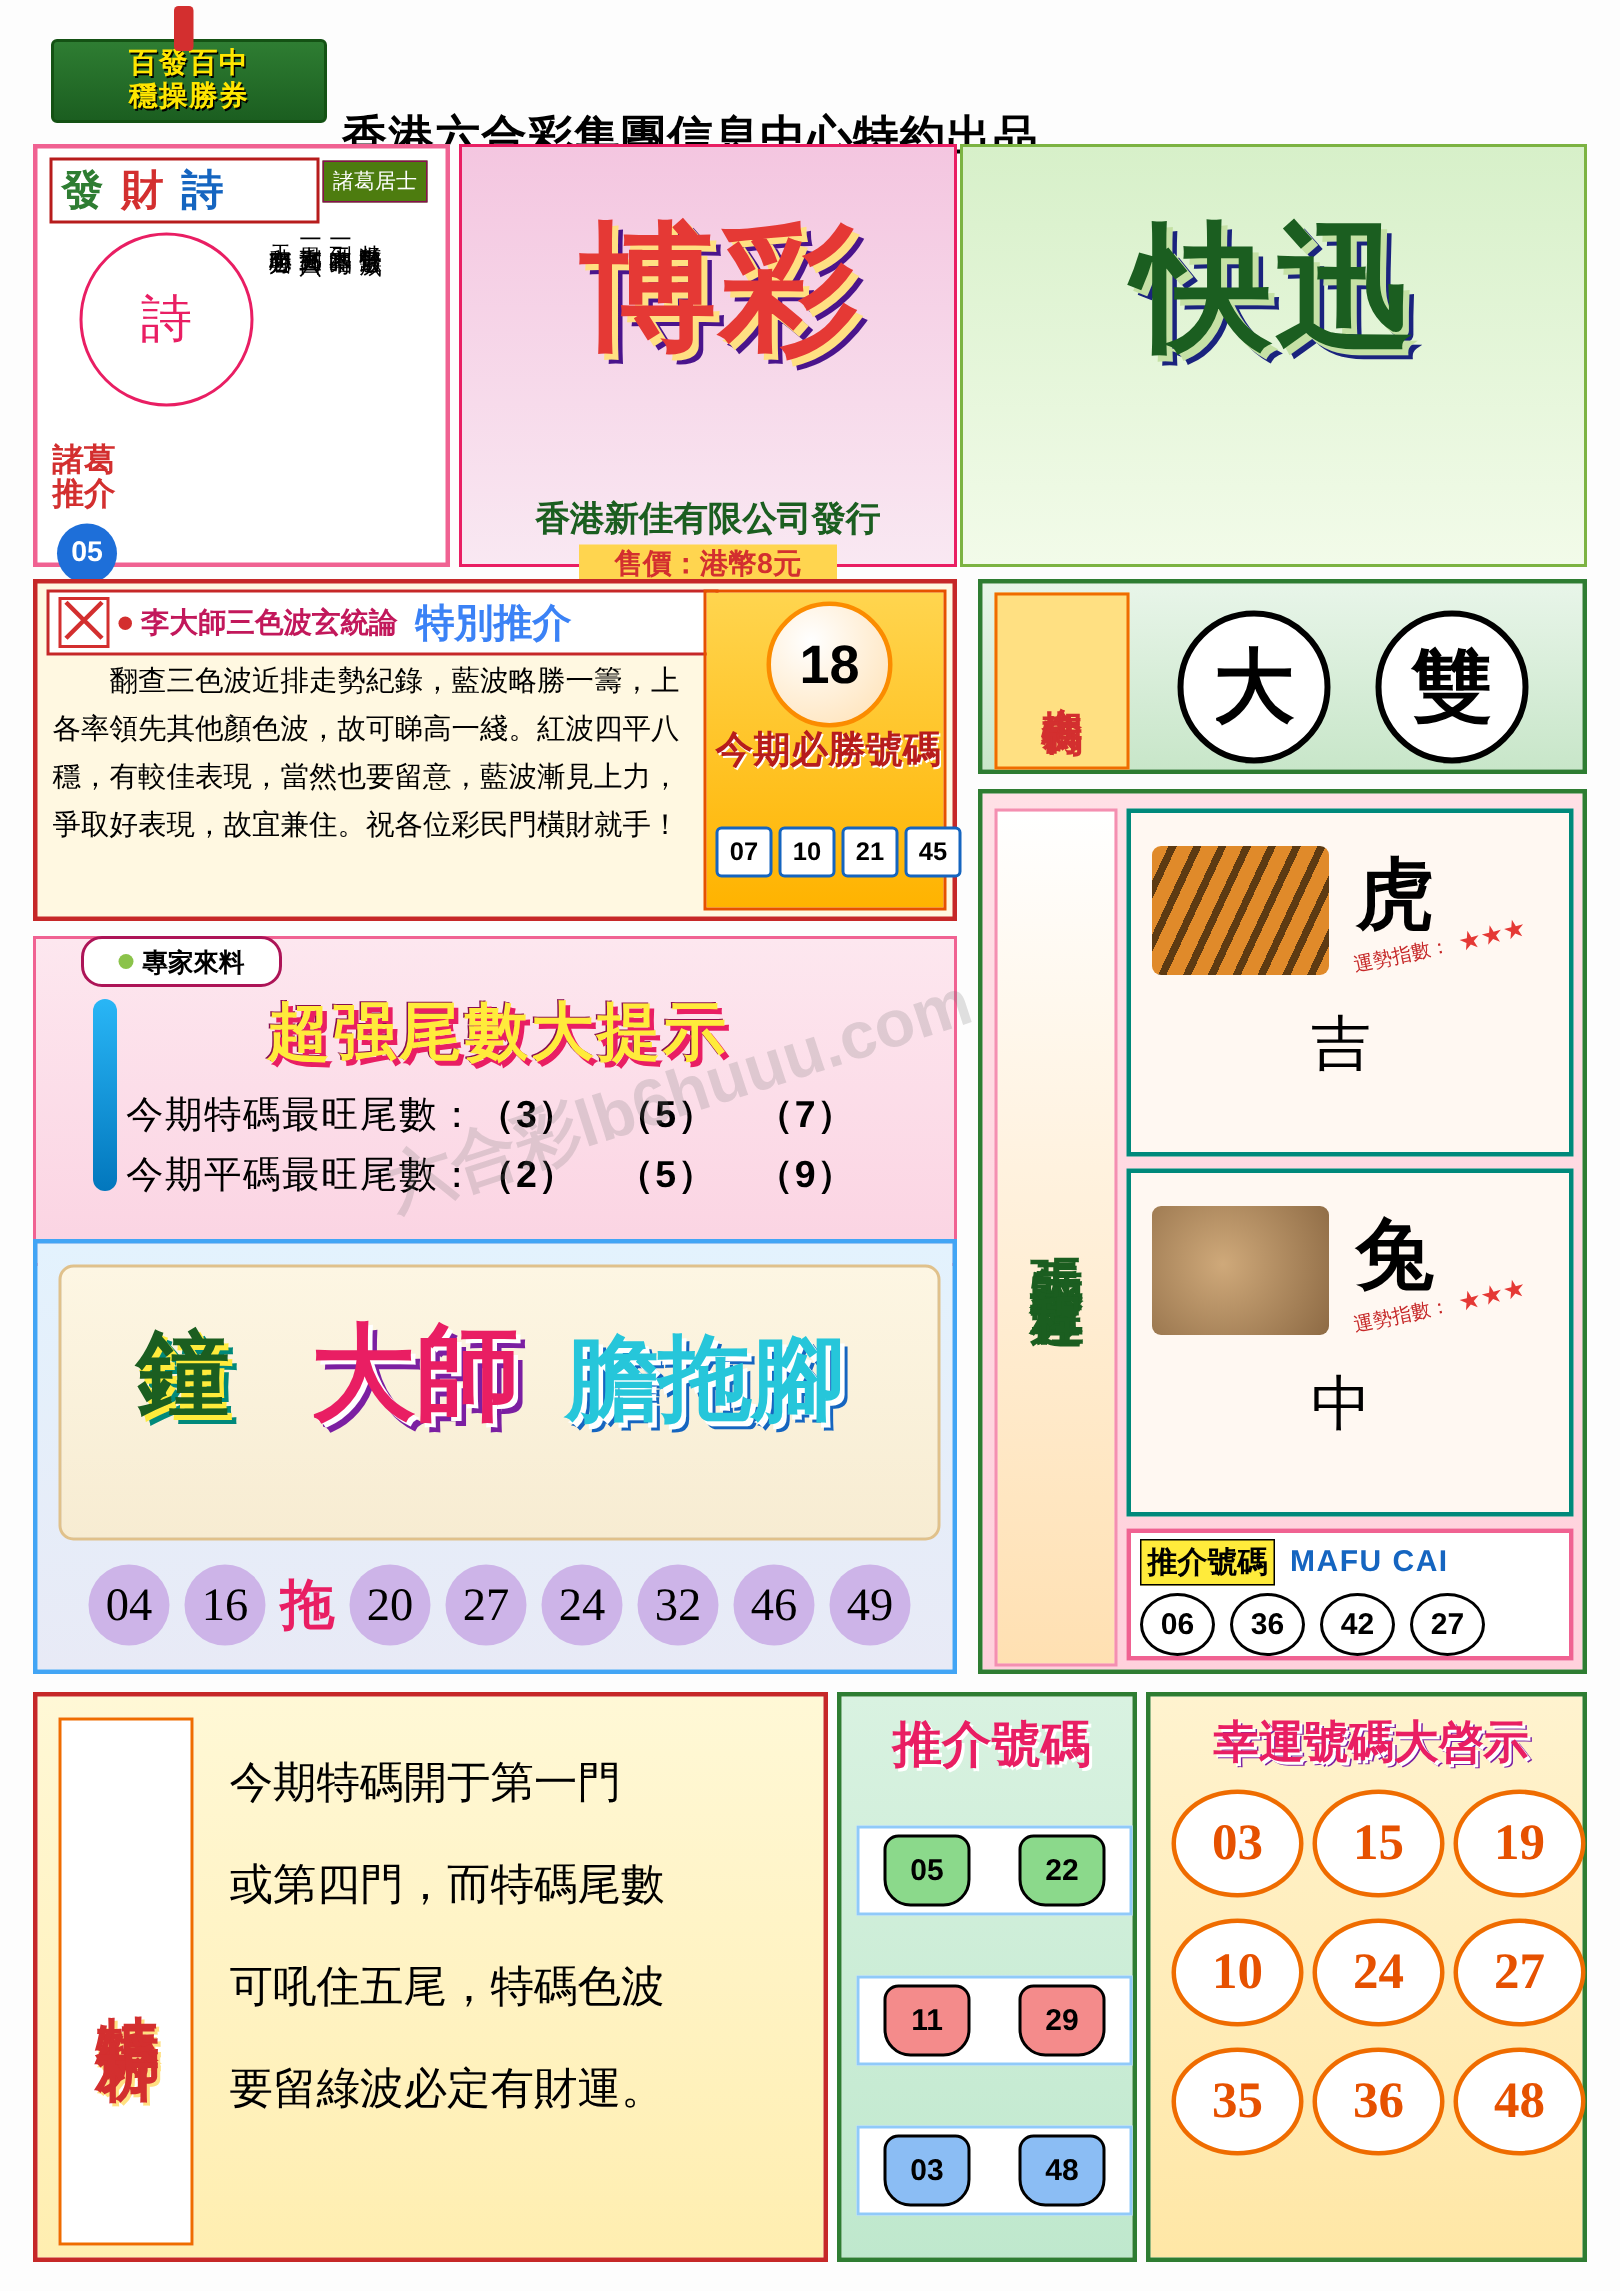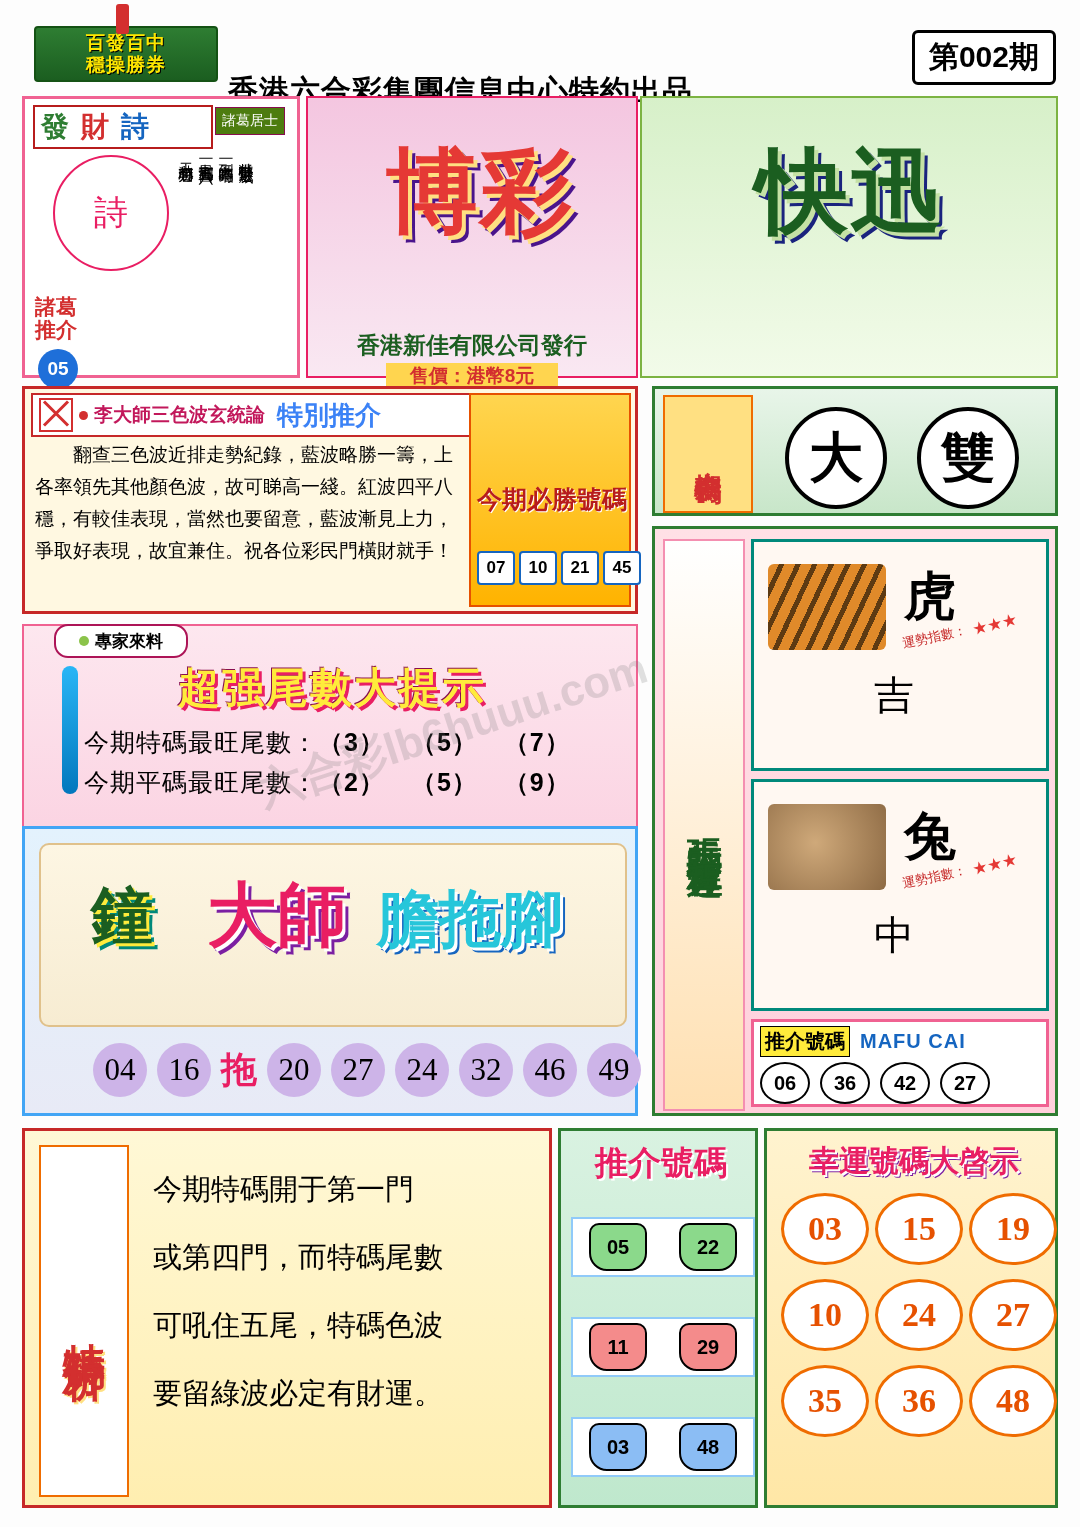--- a/index.html
+++ b/index.html
@@ -122,21 +122,21 @@
   .mast{position:absolute;left:22px;top:826px;width:616px;height:290px;
         background:linear-gradient(#e3f2fd,#e8eaf6);border:3px solid #42a5f5;box-sizing:border-box;}
   .mast-inner{position:absolute;left:14px;top:14px;width:584px;height:180px;
               background:linear-gradient(#fdf6e3,#f7ecd2);border:2px solid #e0c18b;border-radius:10px;}
   .mt1{position:absolute;left:66px;top:44px;font-size:62px;font-weight:bold;color:#1b5e20;
        font-family:"Liberation Serif",serif;text-shadow:3px 3px 0 #ffeb3b,6px 6px 0 #00897b;}
   .mt2{position:absolute;left:182px;top:40px;font-size:70px;font-weight:bold;color:#e91e63;
        font-family:"Liberation Serif",serif;text-shadow:3px 3px 0 #fff,6px 6px 0 #7b1fa2;}
   .mt3{position:absolute;left:352px;top:48px;font-size:62px;font-weight:bold;color:#26c6da;
        font-family:"Liberation Serif",serif;text-shadow:3px 3px 0 #fff,5px 5px 0 #1565c0;}
-  .mast-nums{position:absolute;left:0;top:214px;width:616px;display:flex;justify-content:flex-end;
+  .mast-nums{position:absolute;left:0;top:214px;width:616px;display:flex;justify-content:center;
              gap:10px;align-items:center;}
   .mball{width:54px;height:54px;border-radius:50%;display:flex;align-items:center;justify-content:center;
          font-size:31px;color:#000;font-family:"Liberation Serif",serif;}
   .mb-v{background:#cdb4e8}
   .mtuo{font-size:36px;font-weight:bold;color:#e91e63;font-family:"Liberation Serif",serif;}
 
   
   .zod{position:absolute;left:652px;top:526px;width:406px;height:590px;
        background:linear-gradient(#ffe0e6,#ffd1dc);border:3px solid #2e7d32;box-sizing:border-box;}
   .zod-title{position:absolute;left:8px;top:10px;width:78px;height:568px;
@@ -208,21 +208,20 @@
 
 <div class="page">
 
   <div class="hdr">
     <div class="logo">
       <div>百發百中</div>
       <div>穩操勝券</div>
     </div>
     <div class="logo-pin"></div>
     <div class="hdr-title">香港六合彩集團信息中心特約出品</div>
-    <div class="issue">第002期</div>
   </div>
 
   <div class="poem">
     <div class="poem-hd">
       <span class="c-green">發</span>
       <span class="c-red">財</span>
       <span class="c-blue">詩</span>
     </div>
     <div class="poem-tag">諸葛居士</div>
     <div class="seal">
@@ -265,20 +264,21 @@
 
   <div class="anl">
     <div class="anl-hd">
       <div class="xbox"></div>
       <div class="dot"></div>
       <div class="t1">李大師三色波玄統論</div>
       <div class="t2">特別推介</div>
     </div>
     <div class="anl-body">翻查三色波近排走勢紀錄，藍波略勝一籌，上各率領先其他顏色波，故可睇高一綫。紅波四平八穩，有較佳表現，當然也要留意，藍波漸見上力，爭取好表現，故宜兼住。祝各位彩民門橫財就手！</div>
     <div class="anl-right">
+      <div class="bigball">18</div>
       <div class="rt">今期必勝號碼</div>
       <div class="numrow">
         <div class="n">07</div>
         <div class="n">10</div>
         <div class="n">21</div>
         <div class="n">45</div>
       </div>
     </div>
   </div>
 

